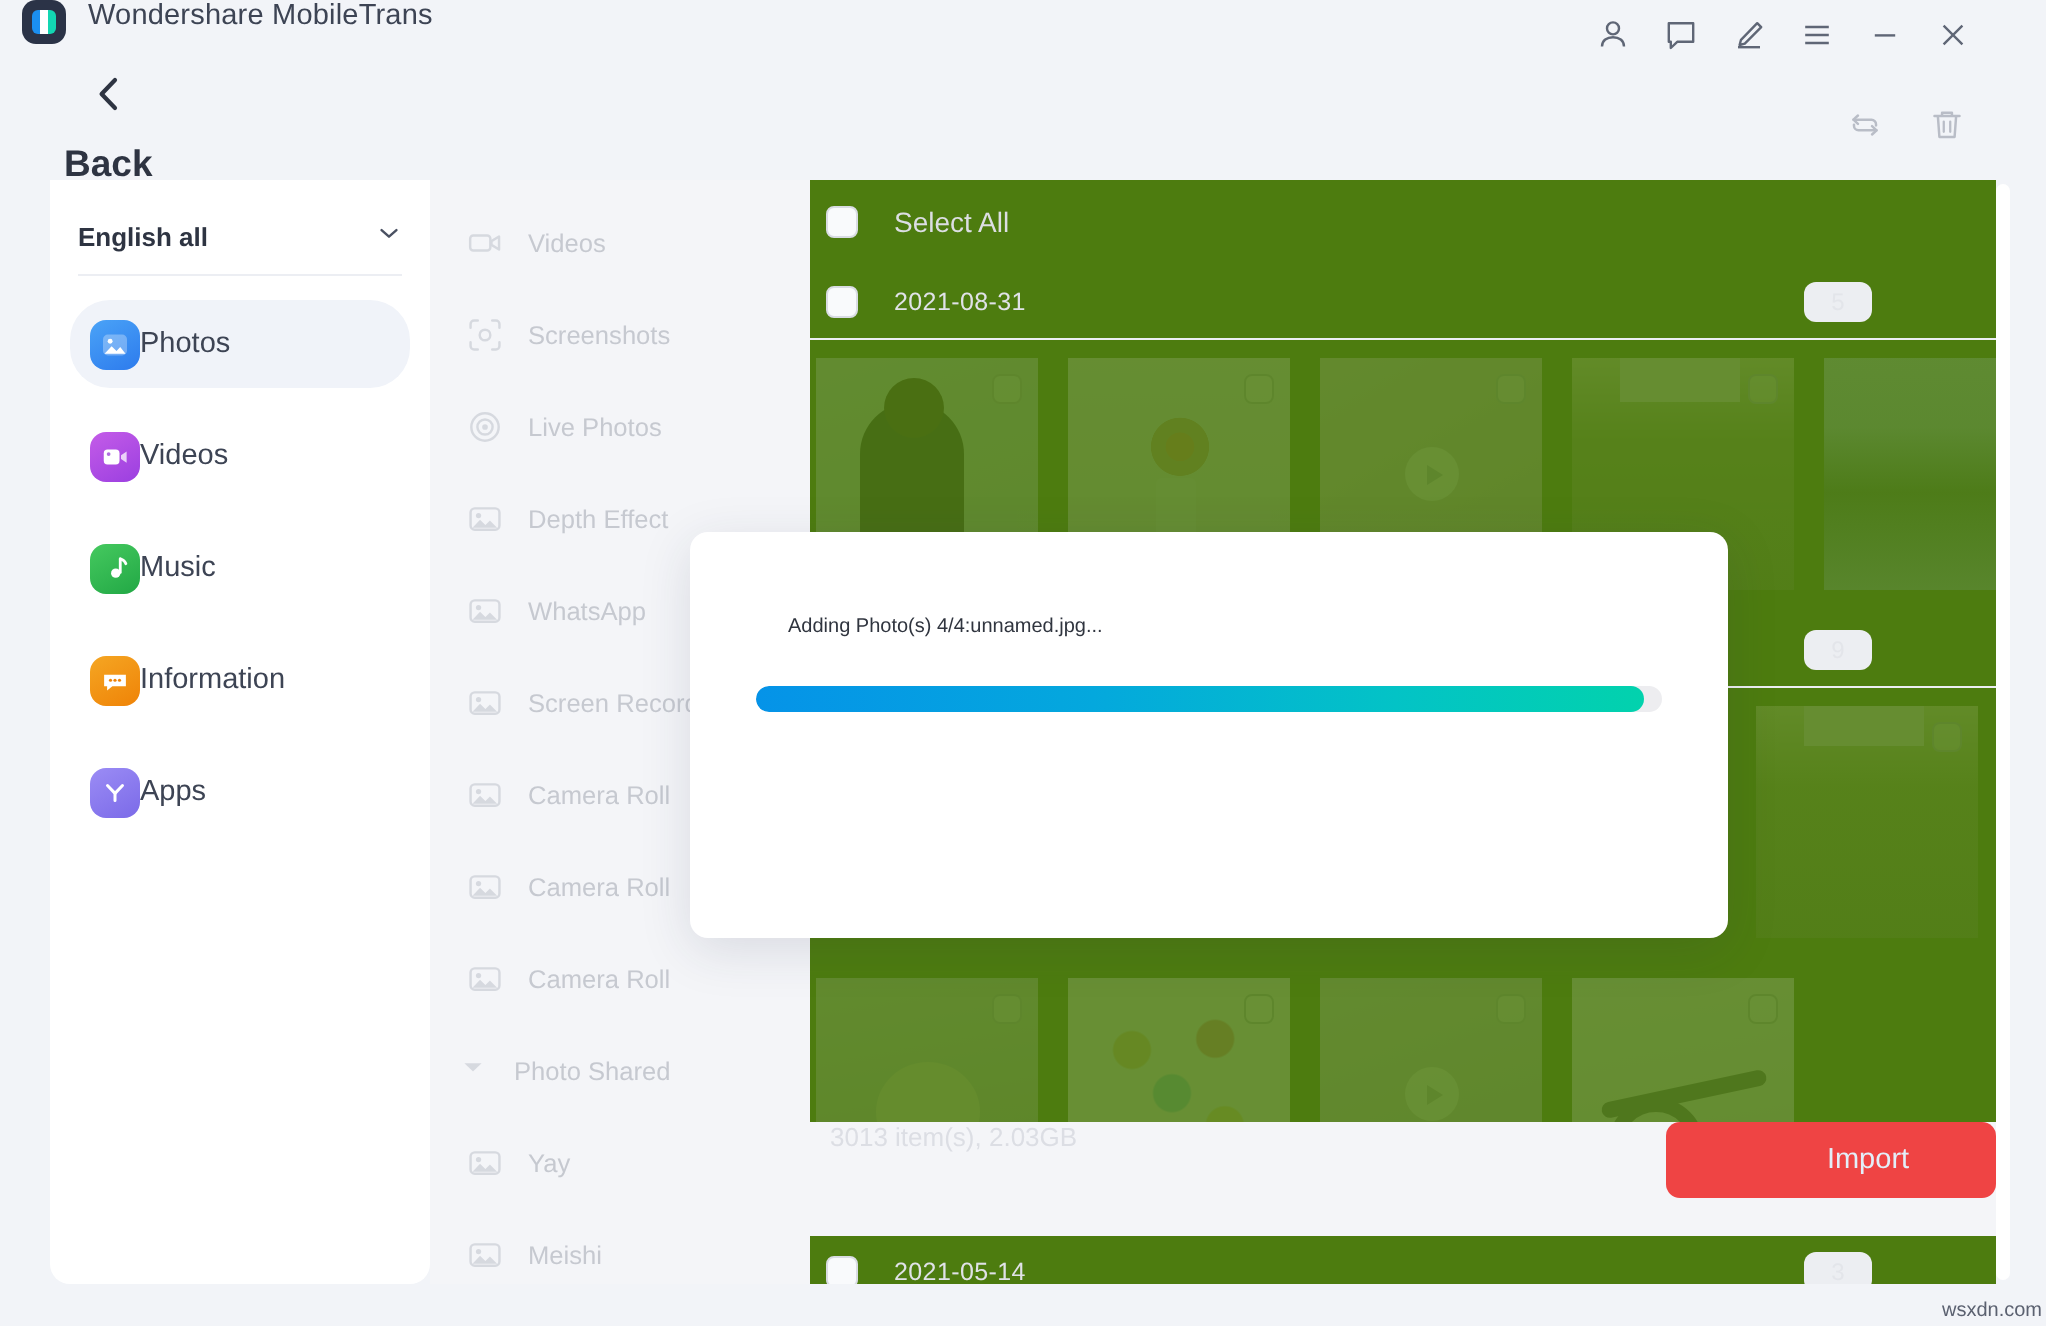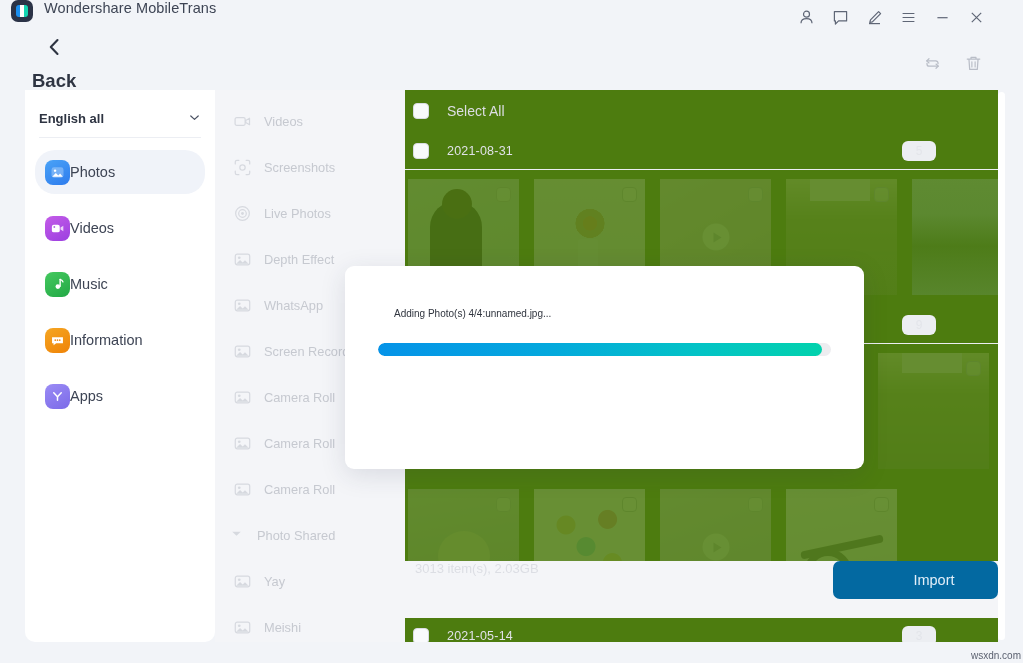--- a/index.html
+++ b/index.html
@@ -182,21 +182,21 @@
   .ph10::before{content:"";position:absolute;left:14px;top:54px;width:84px;height:8px;border-radius:4px;background:#5f6167;transform:rotate(-12deg);}
   .ph10::after{content:"";position:absolute;left:18px;top:60px;width:34px;height:34px;border:7px solid #5f6167;border-radius:50%;}
 
   
   .bottombar {
     position: absolute; left: 405px; top: 561px; width: 593px; height: 57px;
     background: #f4f5f8; display: flex; align-items: flex-start;
   }
   .count-text { font-size: 13px; color: #dcdee4; margin-left: 10px; }
   .btn-import, .btn-export {
-    width: 165px; height: 38px; border-radius: 7px; background: #0369a1;
+    width: 165px; height: 38px; border-radius: 7px; background: #ef4444;
     display: flex; align-items: center; justify-content: center;
     font-size: 14.5px; color: #e3eff9; border: none;
     font-family: "Liberation Sans", sans-serif;
     padding-left: 37px;
   }
   .btn-import { margin-left: auto; }
   .btn-export { margin-left: 25px; margin-right: 3px; }
 
   
   .scroll-track {

